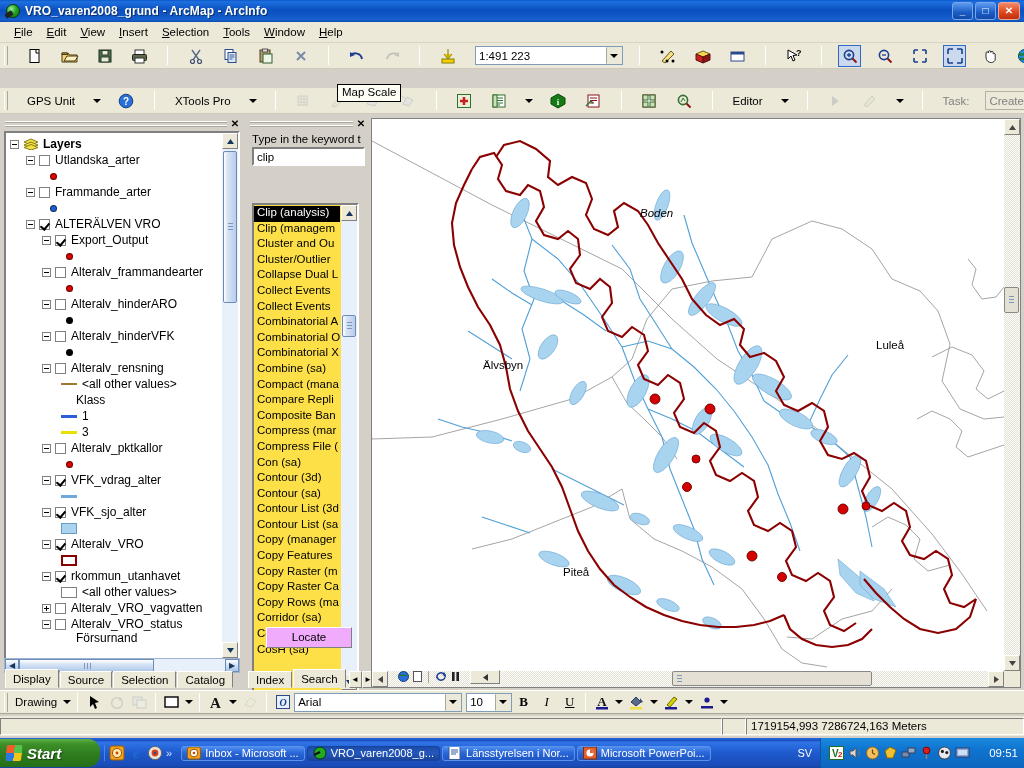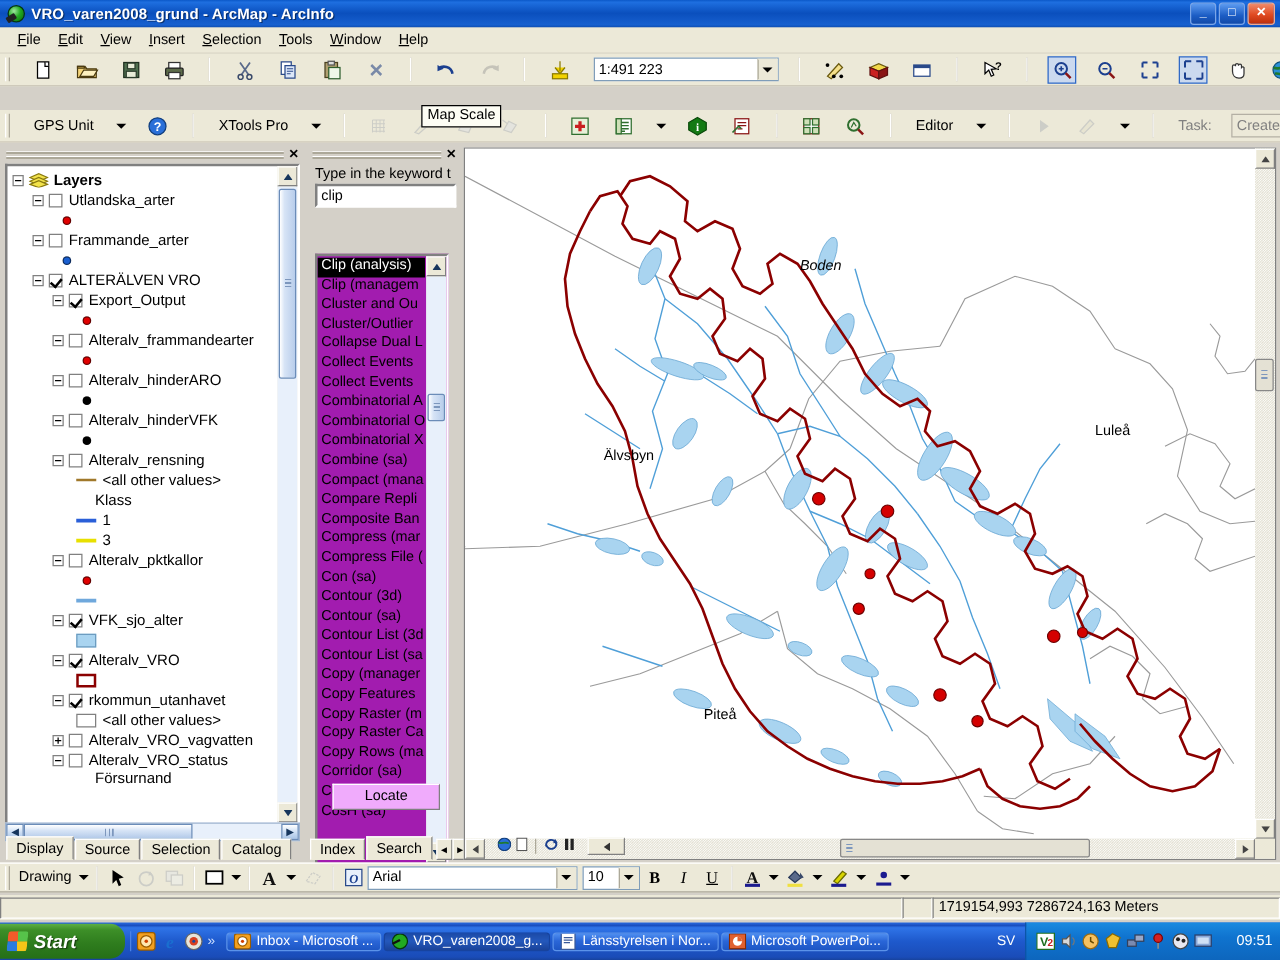--- a/index.html
+++ b/index.html
@@ -214,21 +214,21 @@
     background:#d4d0c8;
   }
   .sp-label { font-size:11.5px; padding:2px 3px 1px 4px; white-space:nowrap; overflow:hidden;}
   .sp-input {
     margin:1px 4px 0 4px; height:19px; background:#fff;
     border:2px solid; border-color:#808080 #fff #fff #808080;
     display:flex; align-items:center; padding-left:3px; font-size:11.5px;
   }
   .sp-list {
     position:absolute; left:4px; top:85px; right:10px; height:505px;
-    background:#a21caf; border:2px solid; border-color:#808080 #fff #fff #808080;
+    background:#fde047; border:2px solid; border-color:#808080 #fff #fff #808080;
     overflow:hidden;
   }
   .sp-items { position:absolute; left:0;top:1px; right:17px; bottom:16px; overflow:hidden; }
   .sp-item { height:15.6px; font-size:11.5px; padding-left:3px; white-space:nowrap; overflow:hidden;}
   .sp-item.sel { background:#000; color:#fff; }
   .sp-locate {
     position:absolute; left:18px; bottom:40px; width:86px; height:21px;
     background:#f0abfc; border:1px solid; border-color:#fff #808080 #808080 #fff;
     font-size:11.5px; text-align:center; line-height:19px;
   }
@@ -802,20 +802,26 @@
             <span class="ind" style="width: 32px;"></span>
             <div class="expander"></div>
             <span class="cbox"></span>
             <span class="tname">Alteralv_pktkallor</span>
           </div>
           <div class="trow">
             <span class="ind" style="width: 50px;"></span>
             <span class="sym">
               <i class="dot" style="background: rgb(224, 0, 0); border: 1px solid rgba(0, 0, 0, 0.55); border-radius: 50%; display: block; width: 7px; height: 7px;"></i>
             </span>
+          </div>
+          <div class="trow">
+            <span class="ind" style="width: 32px;"></span>
+            <div class="expander"></div>
+            <span class="cbox on"></span>
+            <span class="tname">VFK_vdrag_alter</span>
           </div>
           <div class="trow">
             <span class="ind" style="width: 50px;"></span>
             <span class="sym">
               <i class="line" style="background: rgb(111, 168, 220); display: block; height: 3px;"></i>
             </span>
           </div>
           <div class="trow">
             <span class="ind" style="width: 32px;"></span>
             <div class="expander"></div>

